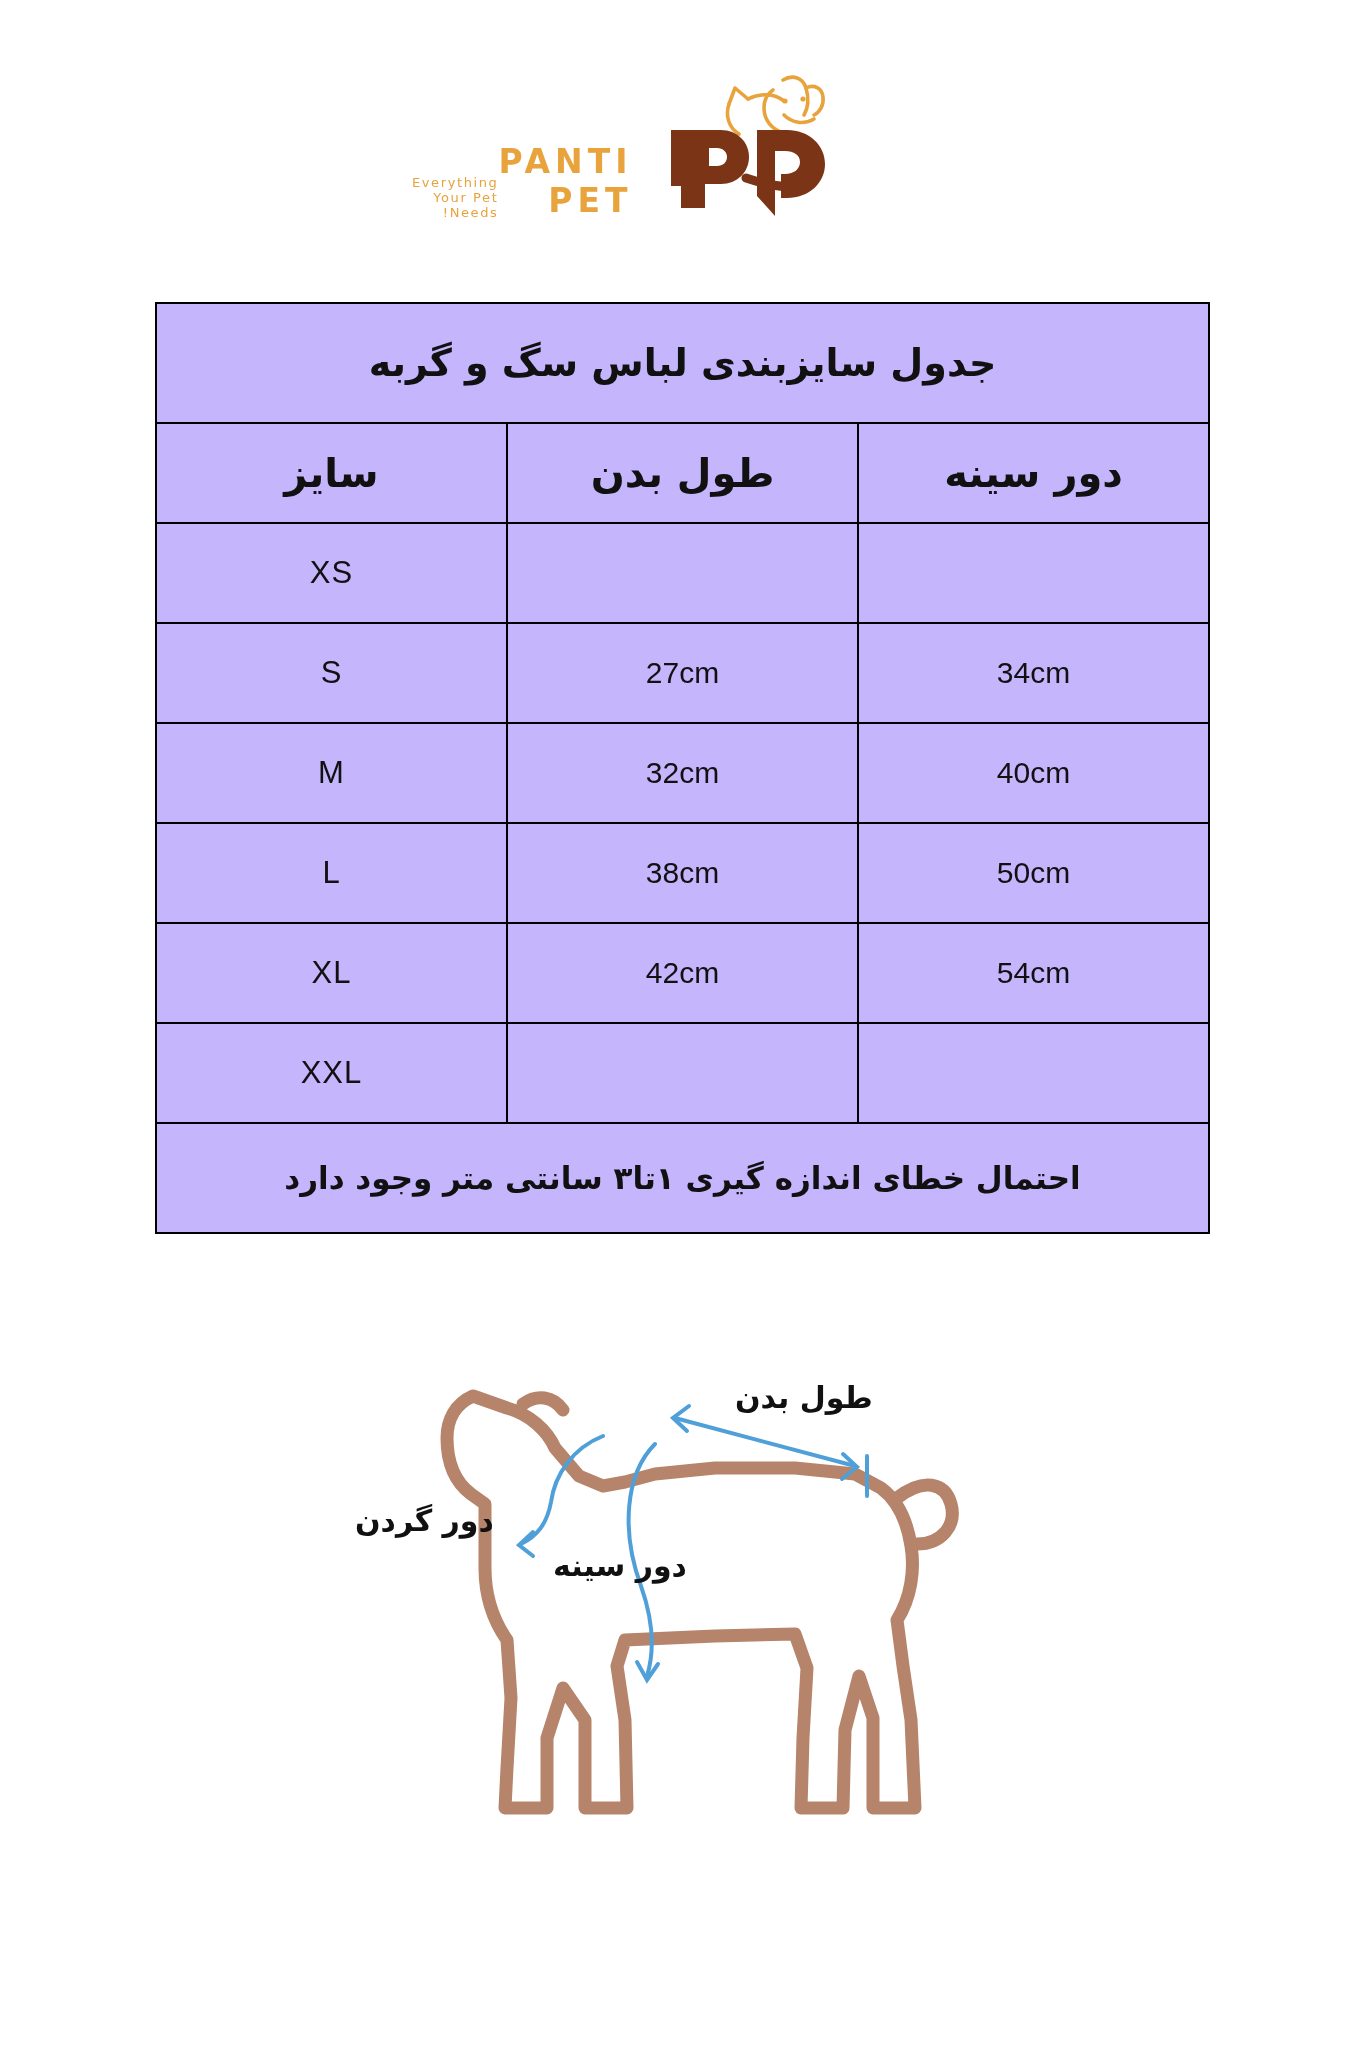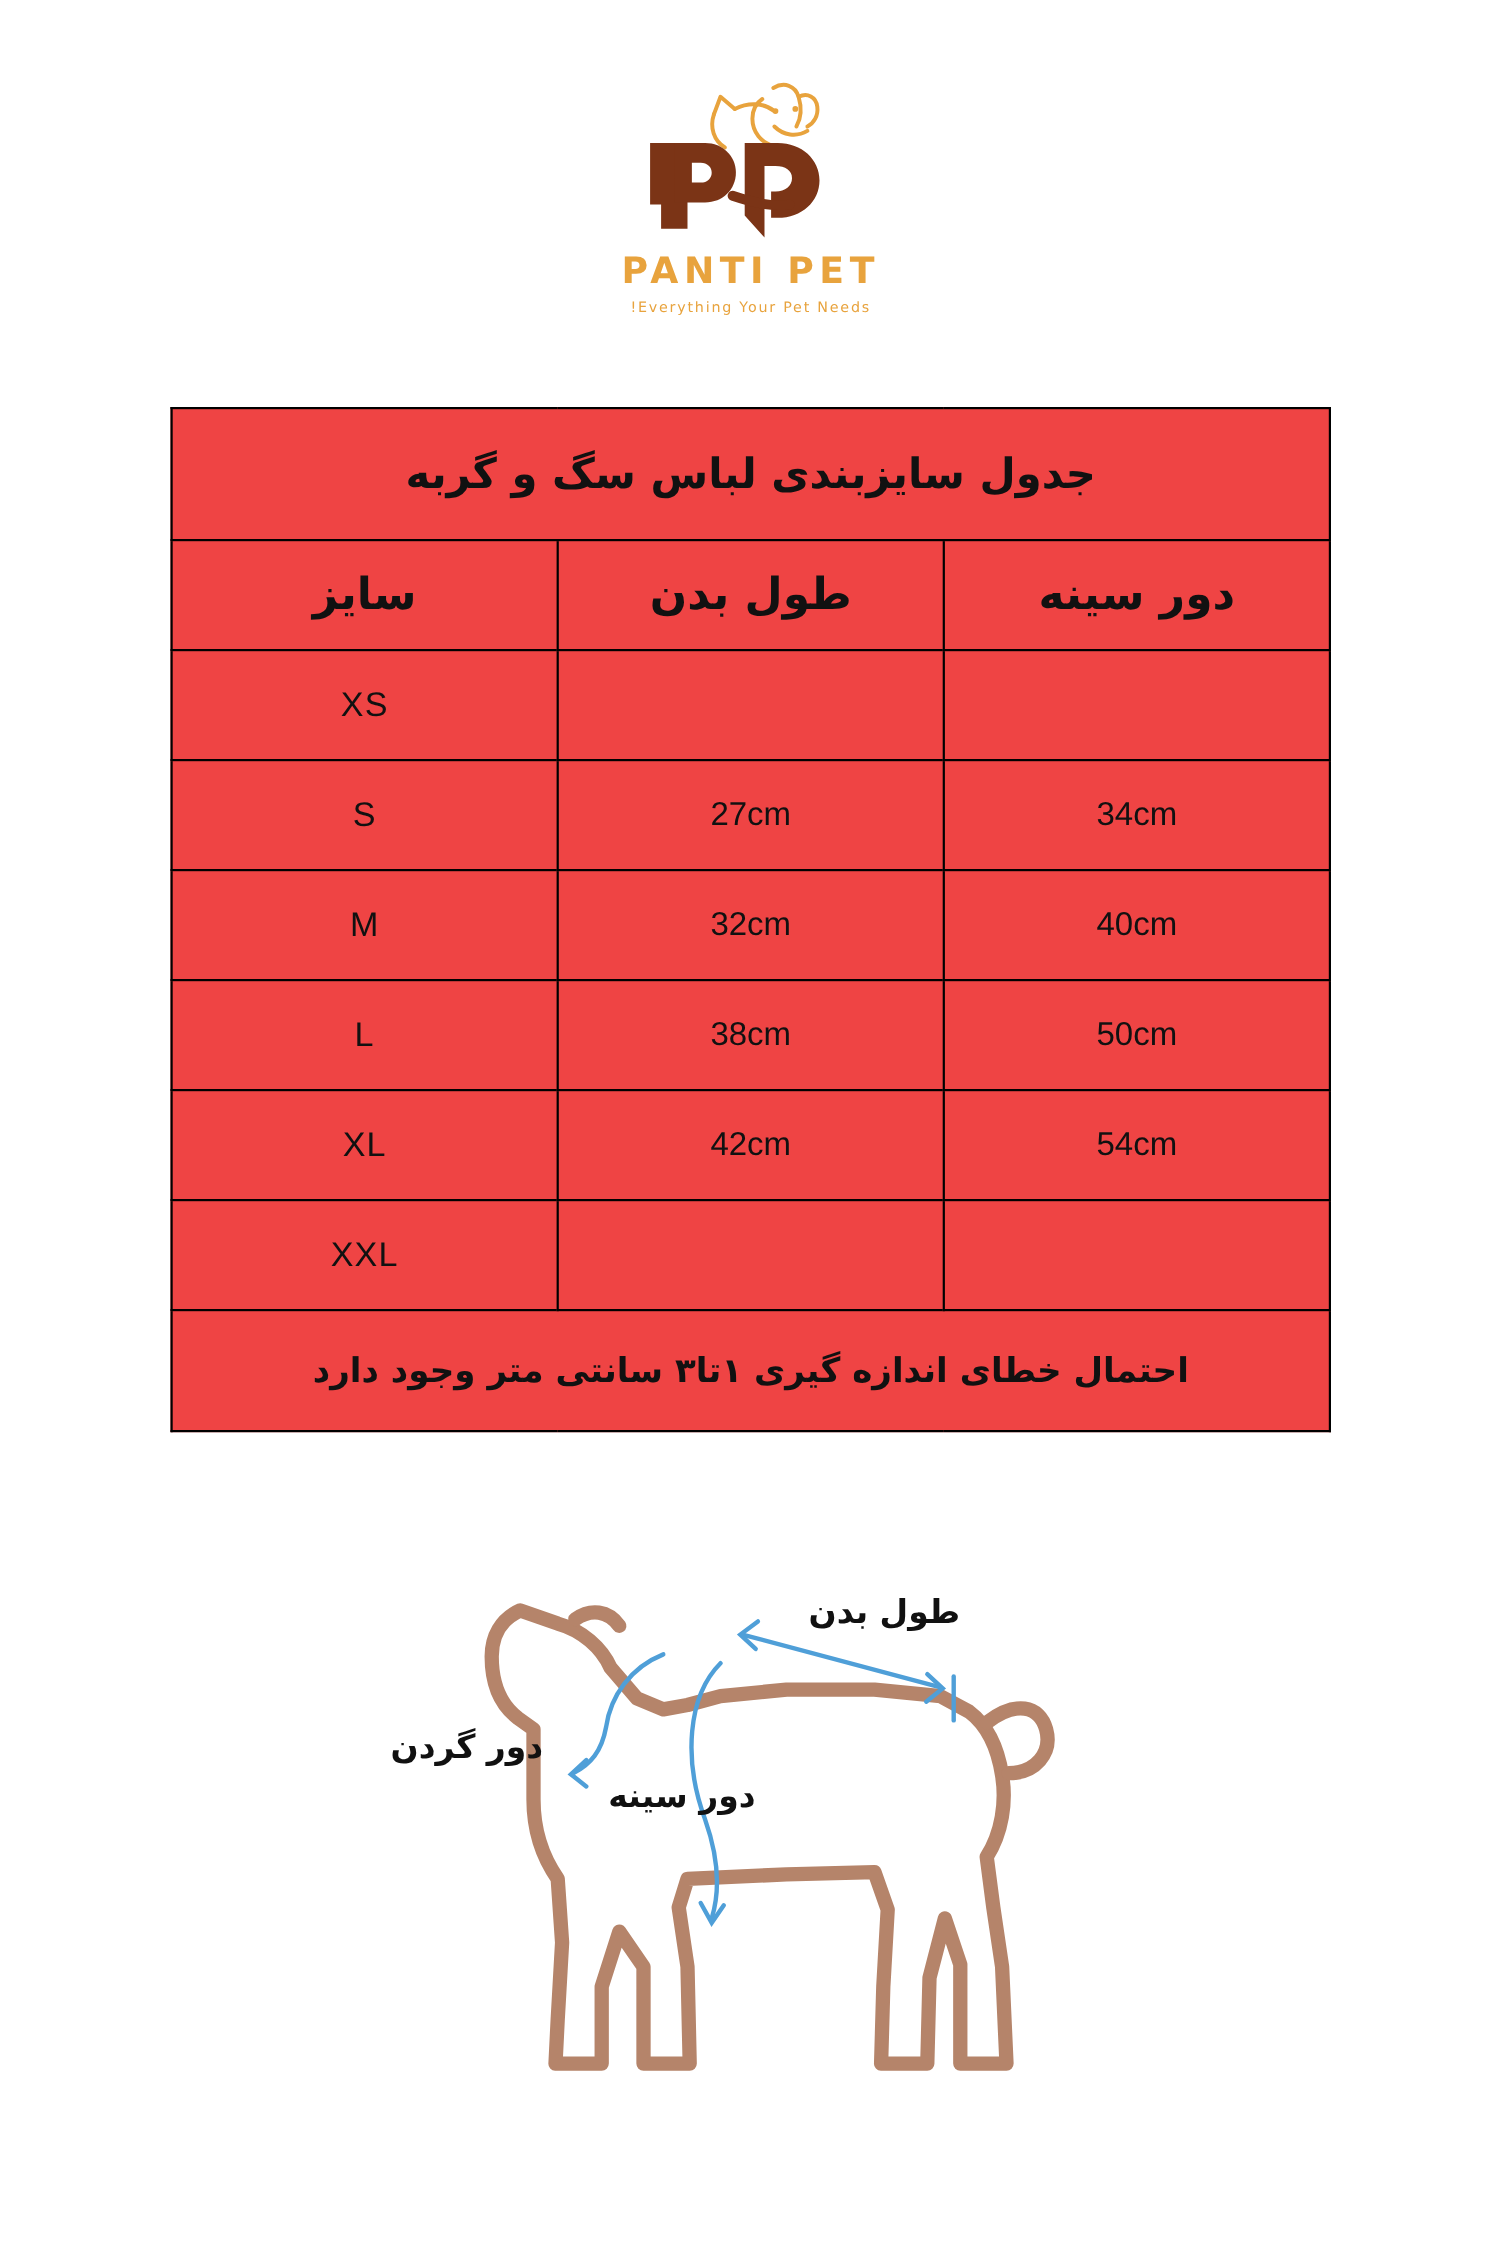--- a/index.html
+++ b/index.html
@@ -23,22 +23,22 @@
     display: flex;
     flex-direction: column;
     align-items: center;
   }
 
   
   .logo-block {
     margin-top: 70px;
     width: 420px;
     display: flex;
-    flex-direction: column;
-    align-items: center;
+    flex-direction: row;
+    align-items: flex-end;
   }
   .logo-mark {
     width: 260px;
     height: 150px;
     position: relative;
   }
   .logo-wordmark {
     margin-top: 6px;
     font-size: 33px;
     letter-spacing: 5px;
@@ -53,21 +53,21 @@
     color: #e8a33d;
     font-family: "DejaVu Sans", sans-serif;
   }
 
   
   .size-table {
     margin-top: 82px;
     width: 1055px;
     border-collapse: collapse;
     table-layout: fixed;
-    background: #ef4444;
+    background: #c4b5fd;
   }
   .size-table td, .size-table th {
     border: 2px solid #000;
     text-align: center;
     vertical-align: middle;
     padding: 0;
   }
   .tbl-title {
     height: 118px;
     font-size: 38px;

